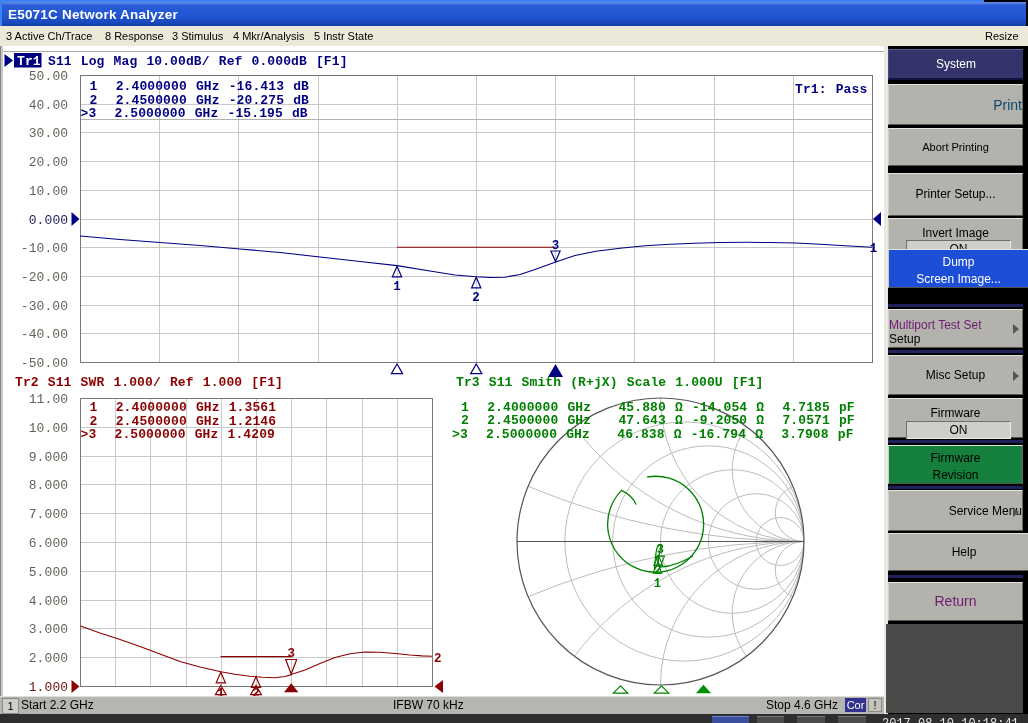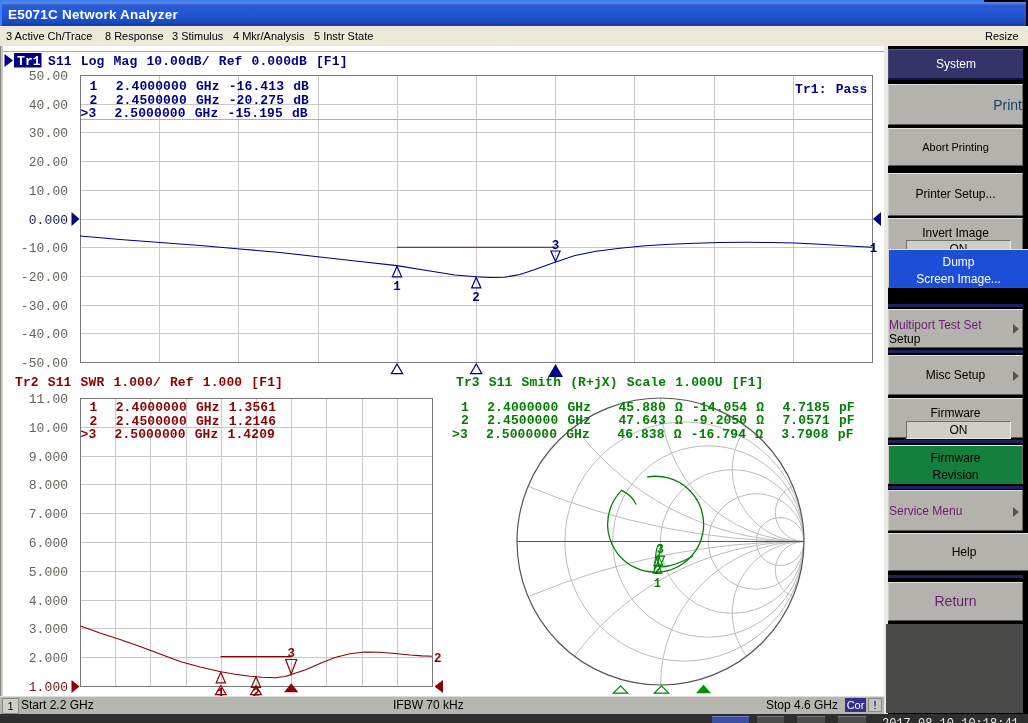--- a/index.html
+++ b/index.html
@@ -170,21 +170,21 @@
 <div style="position:absolute;left:0;right:0;top:7px;text-align:center;font-size:12px;color:#000">Firmware</div>
 <div style="position:absolute;left:17px;right:11px;top:22.5px;height:17.5px;background:#cfcec8;border-top:1px solid #706f68;border-left:1px solid #706f68;border-bottom:1px solid #eceae4;border-right:1px solid #eceae4;box-sizing:border-box;text-align:center;font-size:12px;color:#000;line-height:16px">ON</div>
 </div>
 <div style="position:absolute;left:888px;top:440px;width:135px;height:3px;background:#20205a"></div>
 <div style="position:absolute;left:888px;top:444.5px;width:135px;height:39.0px;background:#15803d;border-top:1px solid #e2e2de;border-left:1px solid #d0d0cb;border-bottom:1px solid #55554f;border-right:1px solid #6a6a64;box-sizing:border-box">
 <div style="position:absolute;left:0;right:0;top:5px;text-align:center;font-size:12px;color:#000">Firmware</div>
 <div style="position:absolute;left:0;right:0;top:22px;text-align:center;font-size:12px;color:#000">Revision</div>
 </div>
 <div style="position:absolute;left:888px;top:485.5px;width:135px;height:3px;background:#20205a"></div>
 <div style="position:absolute;left:888px;top:490px;width:135px;height:41px;background:#b3b2ac;border-top:1px solid #e2e2de;border-left:1px solid #d0d0cb;border-bottom:1px solid #55554f;border-right:1px solid #6a6a64;box-sizing:border-box">
-<div style="position:absolute;left:0;right:0;top:50%;transform:translateY(-50%);text-align:left;font-size:12px;color:#701a75">Service Menu</div>
+<div style="position:absolute;left:0;right:0;top:50%;transform:translateY(-50%);text-align:right;font-size:12px;color:#000000">Service Menu</div>
 <div style="position:absolute;right:3px;top:15.5px;width:0;height:0;border-left:6px solid #55554f;border-top:5px solid transparent;border-bottom:5px solid transparent"></div>
 </div>
 <div style="position:absolute;left:888px;top:532.5px;width:152px;height:38.5px;background:#b3b2ac;border-top:1px solid #e2e2de;border-left:1px solid #d0d0cb;border-bottom:1px solid #55554f;border-right:1px solid #6a6a64;box-sizing:border-box">
 <div style="position:absolute;left:0;right:0;top:50%;transform:translateY(-50%);text-align:center;font-size:12px;color:#000">Help</div>
 </div>
 <div style="position:absolute;left:888px;top:575px;width:135px;height:3px;background:#20205a"></div>
 <div style="position:absolute;left:888px;top:581.5px;width:135px;height:39.5px;background:#b3b2ac;border-top:1px solid #e2e2de;border-left:1px solid #d0d0cb;border-bottom:1px solid #55554f;border-right:1px solid #6a6a64;box-sizing:border-box">
 <div style="position:absolute;left:0;right:0;top:50%;transform:translateY(-50%);text-align:center;font-size:14px;color:#701a75">Return</div>
 </div>
 <div style="position:absolute;left:886px;top:624px;width:137px;height:89px;background:#4a4a48"></div>

